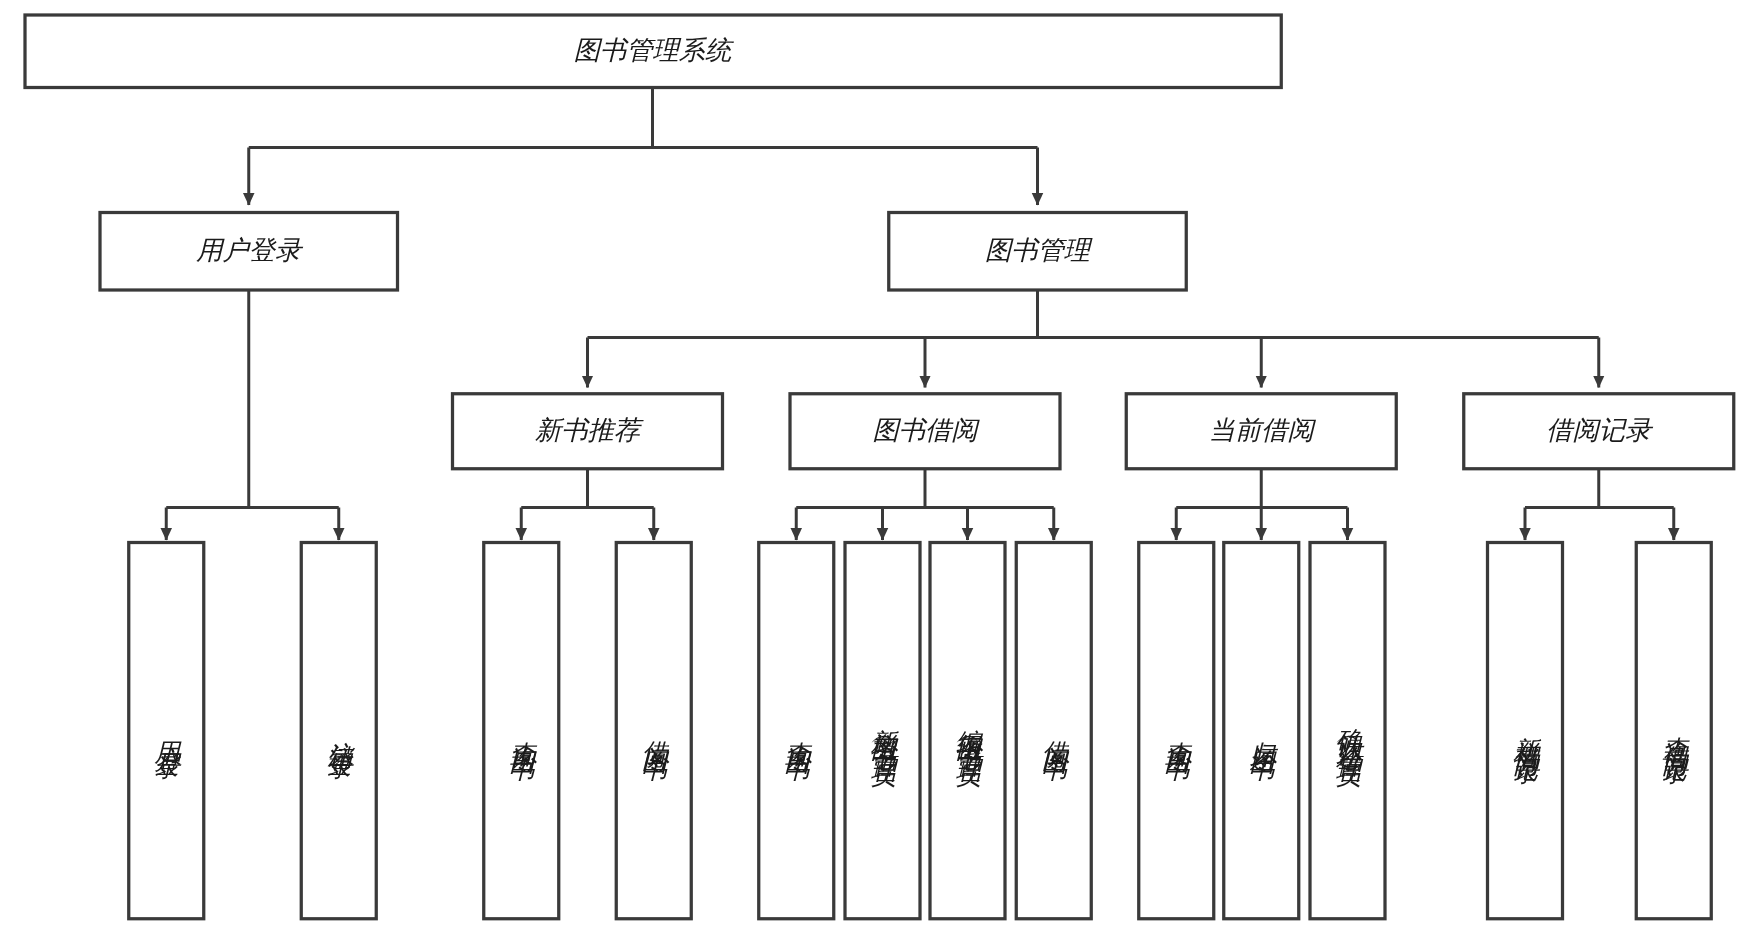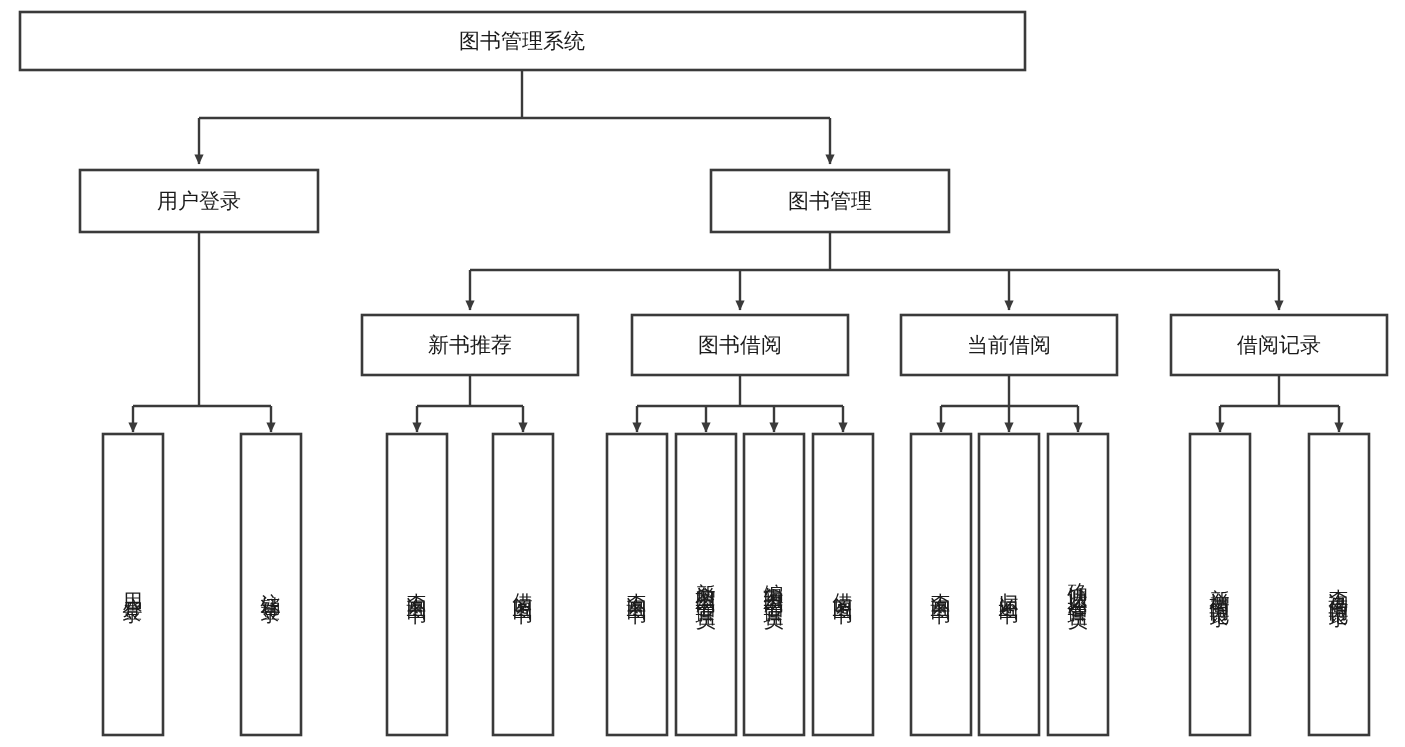--- a/index.html
+++ b/index.html
@@ -11,20 +11,21 @@
     width: 1405px;
     height: 747px;
     font-family: "Liberation Sans", "DejaVu Sans", sans-serif;
     overflow: hidden;
   }
   #diagram-root {
     position: relative;
     width: 1405px;
     height: 587px;
     background: #ffffff;
+    font-style: italic;
   }
   svg#flow {
     position: absolute;
     left: 0;
     top: 0;
     width: 1405px;
     height: 747px;
     display: block;
   }
   .box-rect {

